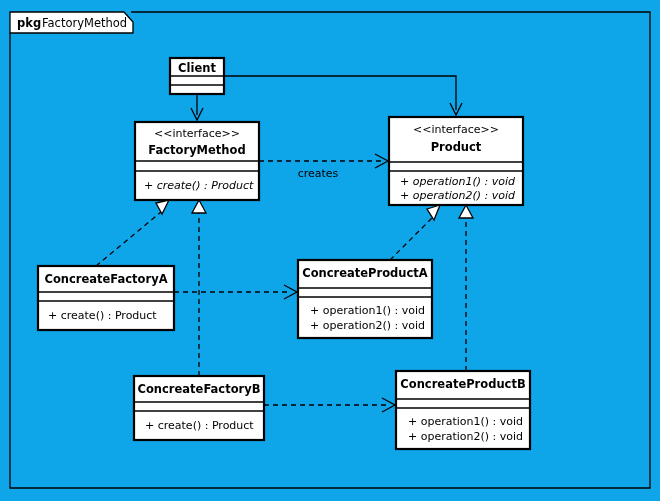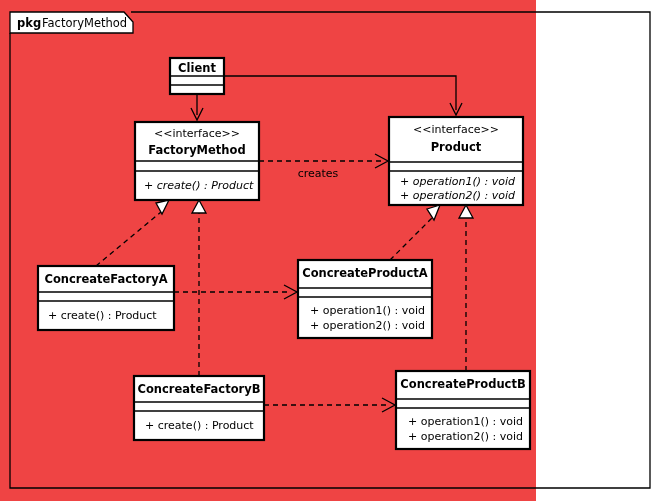--- a/index.html
+++ b/index.html
@@ -8,23 +8,23 @@
     background: #ffffff;
   }
   body {
     width: 660px;
     height: 501px;
     font-family: "DejaVu Sans", sans-serif;
     overflow: hidden;
   }
   #diagram-root {
     position: relative;
-    width: 536px;
+    width: 660px;
     height: 501px;
-    background: #ef4444;
+    background: #0ea5e9;
   }
   svg.canvas {
     position: absolute;
     top: 0;
     left: 0;
     width: 660px;
     height: 501px;
   }
   .frame-line {
     fill: none;

